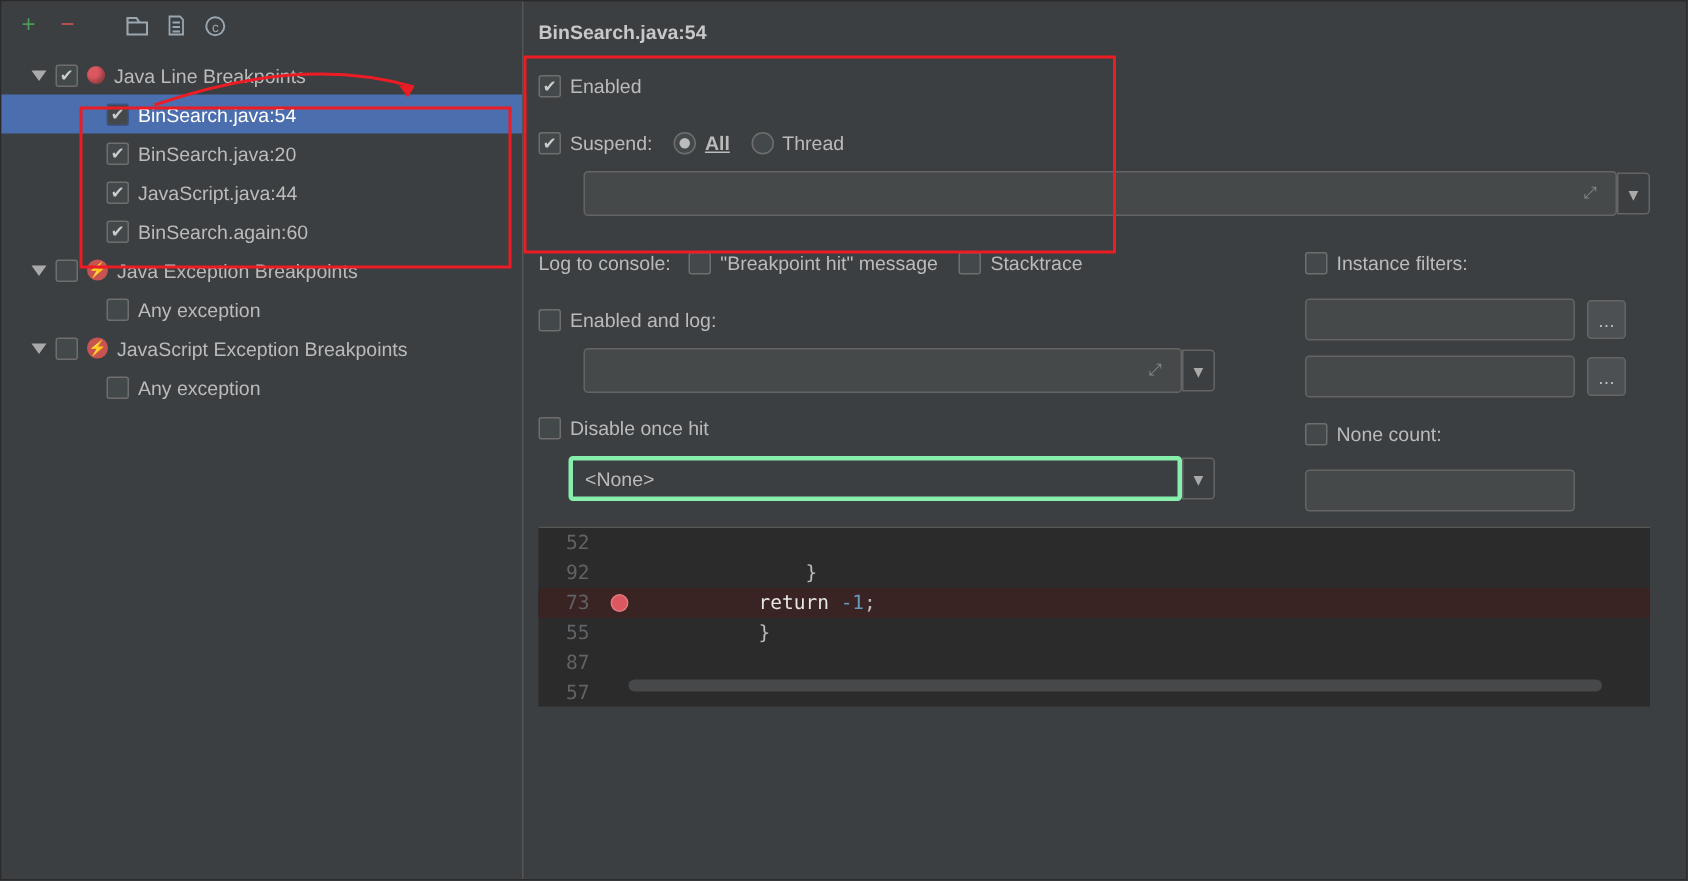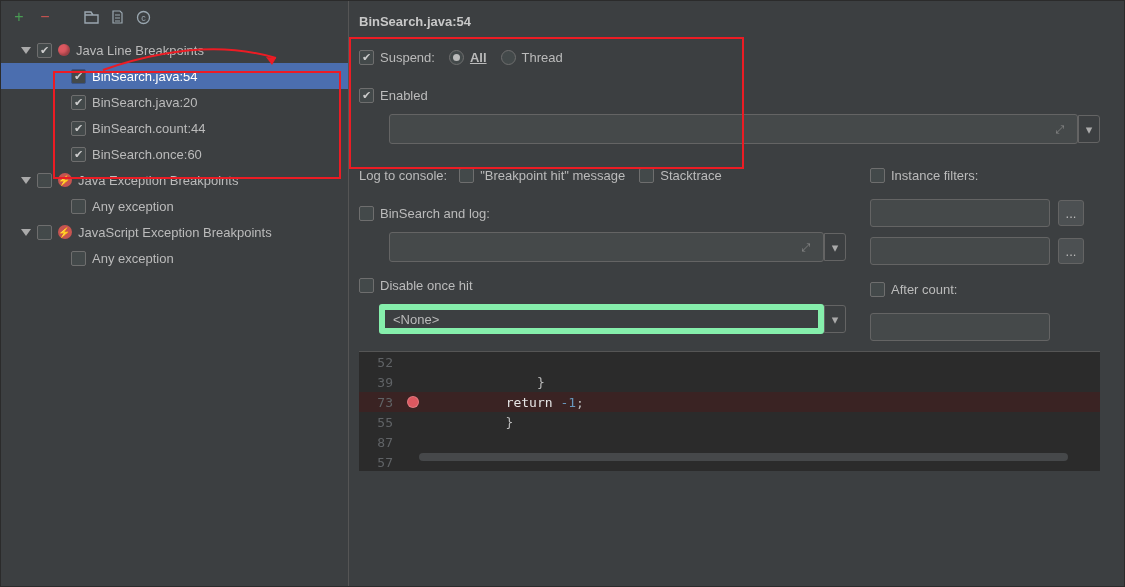--- a/index.html
+++ b/index.html
@@ -111,26 +111,26 @@
     background:#3c3f41;
   }
   .highlight-box2 {
     position:absolute;
     top: 36px; left: 0px;
     width: 395px; height: 132px;
     border: 2px solid #ec1c24;
     pointer-events:none;
   }
 
-  .two-col { display:flex; gap:24px;justify-content:space-between; }
+  .two-col { display:flex; gap:60px;justify-content:space-between; }
   .col-l { flex:1; }
   .col-r { width:230px; }
 
   .select {
-    height:30px; border:6px solid #86efac; border-radius:3px;
+    height:30px; border:3px solid #86efac; border-radius:3px;
     background:#3c3f41;
     display:flex; align-items:center; justify-content:space-between;
     padding:0 8px; color:#bbb;
   }
   .small-input {
     height:28px; width:180px;
     background:#45494a;
     border:1px solid #646464;
     border-radius:3px;
   }
@@ -215,25 +215,25 @@
       <div class="tree-leaf selected">
         <div class="cb checked"></div>
         <span>BinSearch.java:54</span>
       </div>
       <div class="tree-leaf">
         <div class="cb checked"></div>
         <span>BinSearch.java:20</span>
       </div>
       <div class="tree-leaf">
         <div class="cb checked"></div>
-        <span>BinSearch.count:44</span>
-      </div>
-      <div class="tree-leaf">
-        <div class="cb checked"></div>
-        <span>BinSearch.once:60</span>
+        <span>JavaScript.java:44</span>
+      </div>
+      <div class="tree-leaf">
+        <div class="cb checked"></div>
+        <span>BinSearch.again:60</span>
       </div>
 
       <div class="tree-group-header">
         <div class="exp-triangle"></div>
         <div class="cb"></div>
         <div class="bp-lightning">⚡</div>
         <span>Java Exception Breakpoints</span>
       </div>
       <div class="tree-leaf">
         <div class="cb"></div>
@@ -252,35 +252,35 @@
       </div>
     </div>
 
     <div class="highlight-box1"></div>
   </div>
 
   <div class="right">
     <div class="title-line">BinSearch.java:54</div>
 
     <div class="highlight-box2"></div>
+
+    <div class="row">
+      <div class="cb checked"></div>
+      <span><span>Enabled</span></span>
+    </div>
 
     <div class="row">
       <div class="cb checked"></div>
       <span>Suspend:</span>
       <div class="radio on"></div>
       <span class="u b">All</span>
       <div class="radio"></div>
       <span>Thread</span>
     </div>
 
-    <div class="row">
-      <div class="cb checked"></div>
-      <span><span>Enabled</span></span>
-    </div>
-
 
     <div class="row" style="margin-top:2px; margin-left:30px;">
       <div class="wide-input">
         <div class="mini-btn">⤢</div>
       </div>
       <div class="pill-chevron">▾</div>
     </div>
 
     <div class="two-col" style="margin-top:8px;">
 
@@ -288,21 +288,21 @@
         <div class="row">
           <span style="margin-right:12px;">Log to console:</span>
           <div class="cb"></div>
           <span style="margin-right:14px;">"Breakpoint hit" message</span>
           <div class="cb"></div>
           <span>Stacktrace</span>
         </div>
 
         <div class="row">
           <div class="cb"></div>
-          <span>BinSearch and log:</span>
+          <span>Enabled and log:</span>
         </div>
         <div class="row" style="margin-top:2px; margin-left:30px;">
           <div class="wide-input">
             <div class="mini-btn">⤢</div>
           </div>
           <div class="pill-chevron">▾</div>
         </div>
 
         <div class="row">
           <div class="cb"></div>
@@ -328,36 +328,36 @@
           <div class="dots-btn">...</div>
         </div>
 
         <div class="row" style="gap:8px;">
           <div class="small-input"></div>
           <div class="dots-btn">...</div>
         </div>
 
         <div class="row">
           <div class="cb"></div>
-          <span>After count:</span>
+          <span>None count:</span>
         </div>
         <div class="row">
           <div class="small-input"></div>
         </div>
       </div>
     </div>
 
     <div class="code-area">
       <div class="code-line">
         <div class="gutter">52</div>
         <div class="gut-icon"></div>
         <div class="code-text"></div>
       </div>
       <div class="code-line">
-        <div class="gutter">39</div>
+        <div class="gutter">92</div>
         <div class="gut-icon"></div>
         <div class="code-text">            }</div>
       </div>
       <div class="code-line hl-line">
         <div class="gutter">73</div>
         <div class="gut-icon">
             <div class="bp-gut"></div>
           </div>
         <div class="code-text">        <span class="kw-return">return</span><span class="kw-num"> -1</span><span>;</span></div>
       </div>

